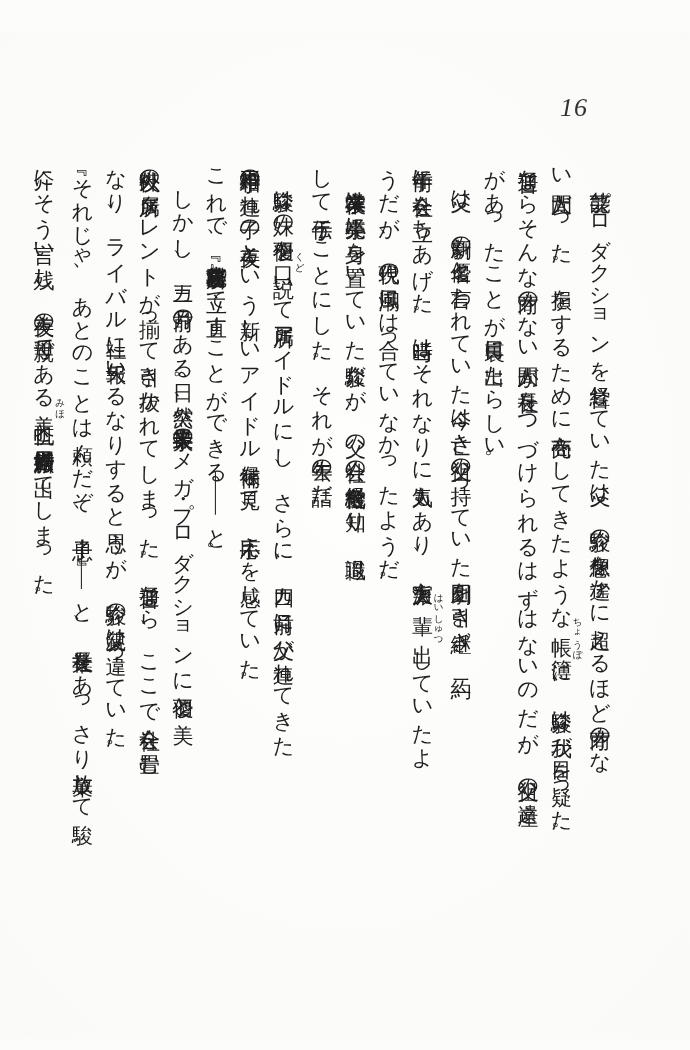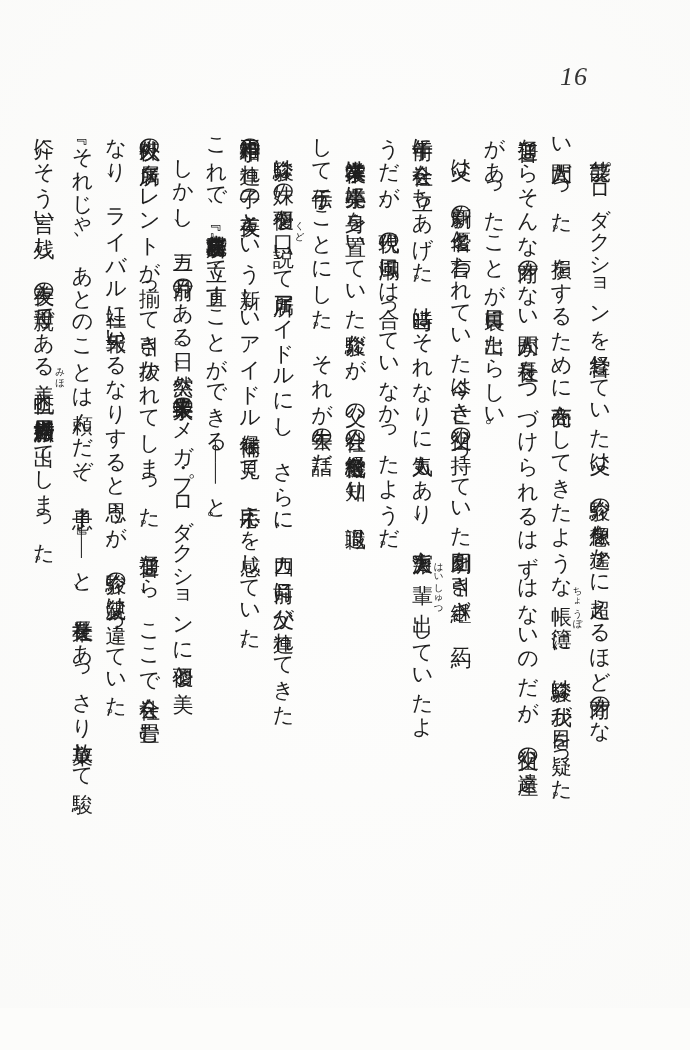--- a/index.html
+++ b/index.html
@@ -13,20 +13,21 @@
     background:var(--bg);
     font-family:"Liberation Serif","DejaVu Serif",serif;
     overflow:hidden;
   }
   .book-page{
     position:relative;
     width:690px;height:1008px;
     background:
       radial-gradient(ellipse 130% 120% at 50% 45%, rgba(255,255,255,0.6), rgba(0,0,0,0.015) 90%),
       var(--bg);
+    margin-top: 31px;
   }
   .page-number{
     position:absolute;
     top:62px;left:560px;
     font-style:italic;
     font-size:26px;
     letter-spacing:1px;
     color:var(--pagenum);
   }
   .text-block{

